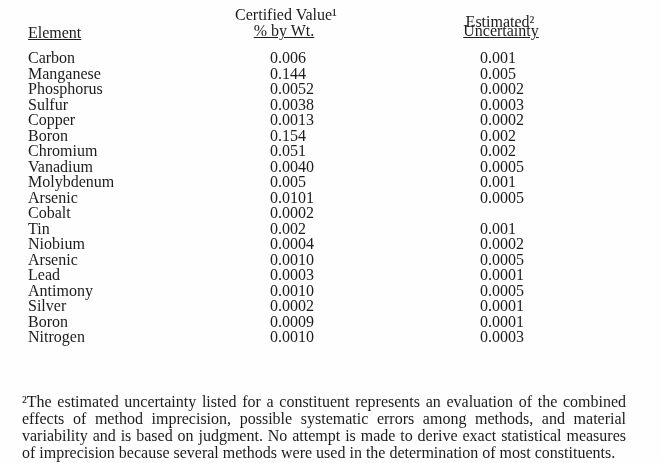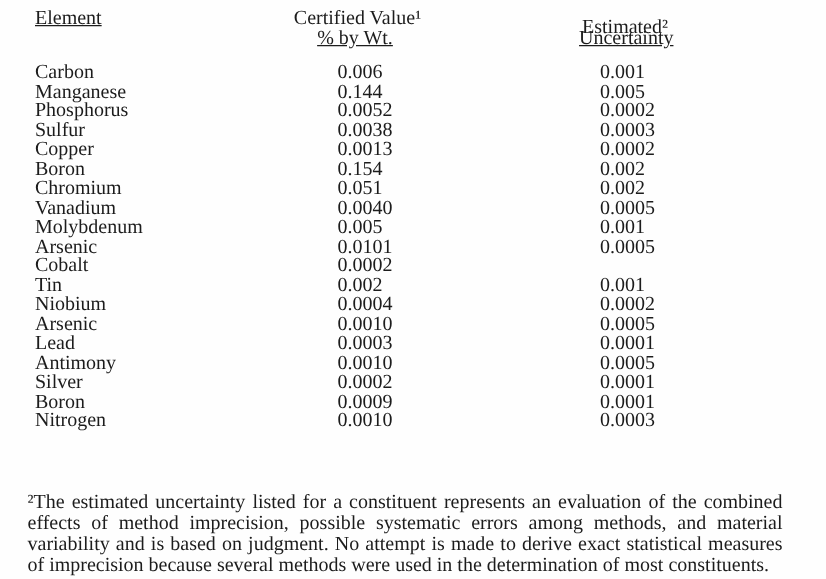--- a/index.html
+++ b/index.html
@@ -51,21 +51,21 @@
   .fn2 { top: 393px; }
 </style>
 </head>
 <body>
 
 <div class="page">
 
   <div class="hdr centered" style="left:286px; top:6px;">Certified Value¹</div>
   <div class="hdr centered" style="left:500px; top:13px;">Estimated²</div>
 
-  <div class="hdr underlined" style="left:28px; top:6px;">Element</div>
+  <div class="hdr underlined" style="left:28px; top:24px;">Element</div>
   <div class="hdr centered underlined" style="left:284px; top:22px;">% by Wt.</div>
   <div class="hdr centered underlined" style="left:501px; top:22px;">Uncertainty</div>
 
   <div class="rows">
     <div class="row">
         <span>Carbon</span>
         <span>0.006</span>
         <span>0.001</span>
       </div>
     <div class="row">

